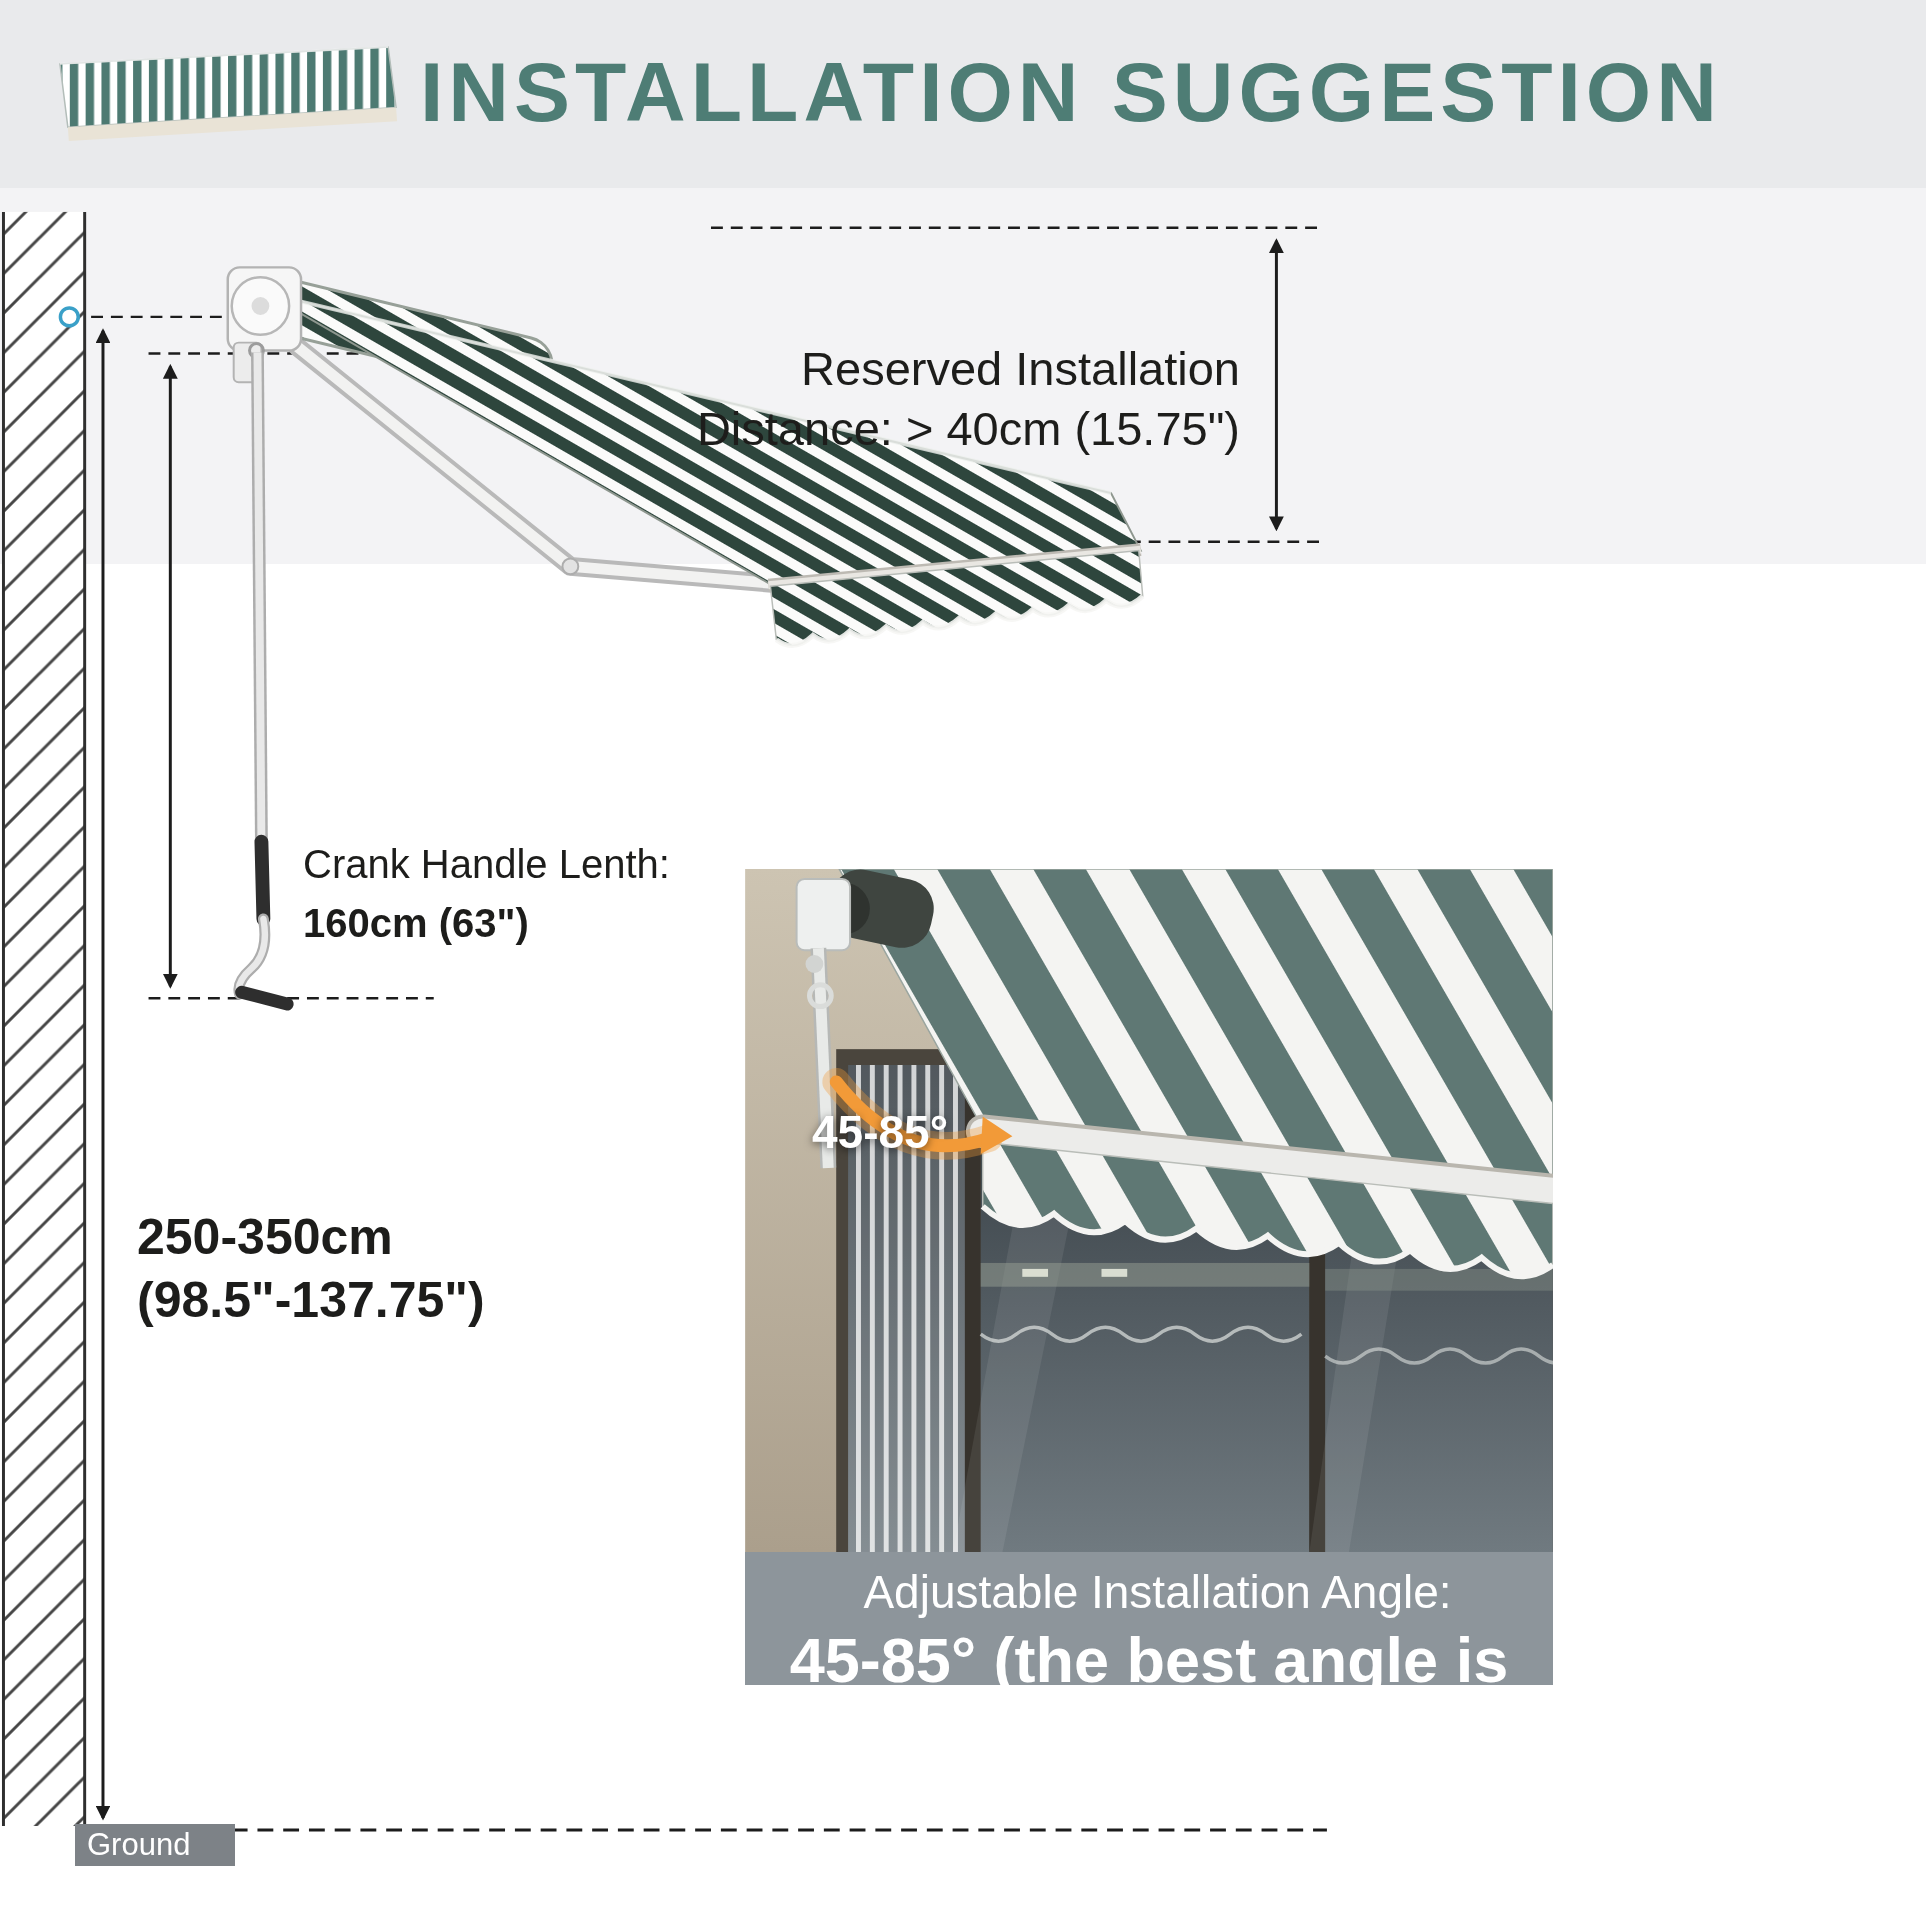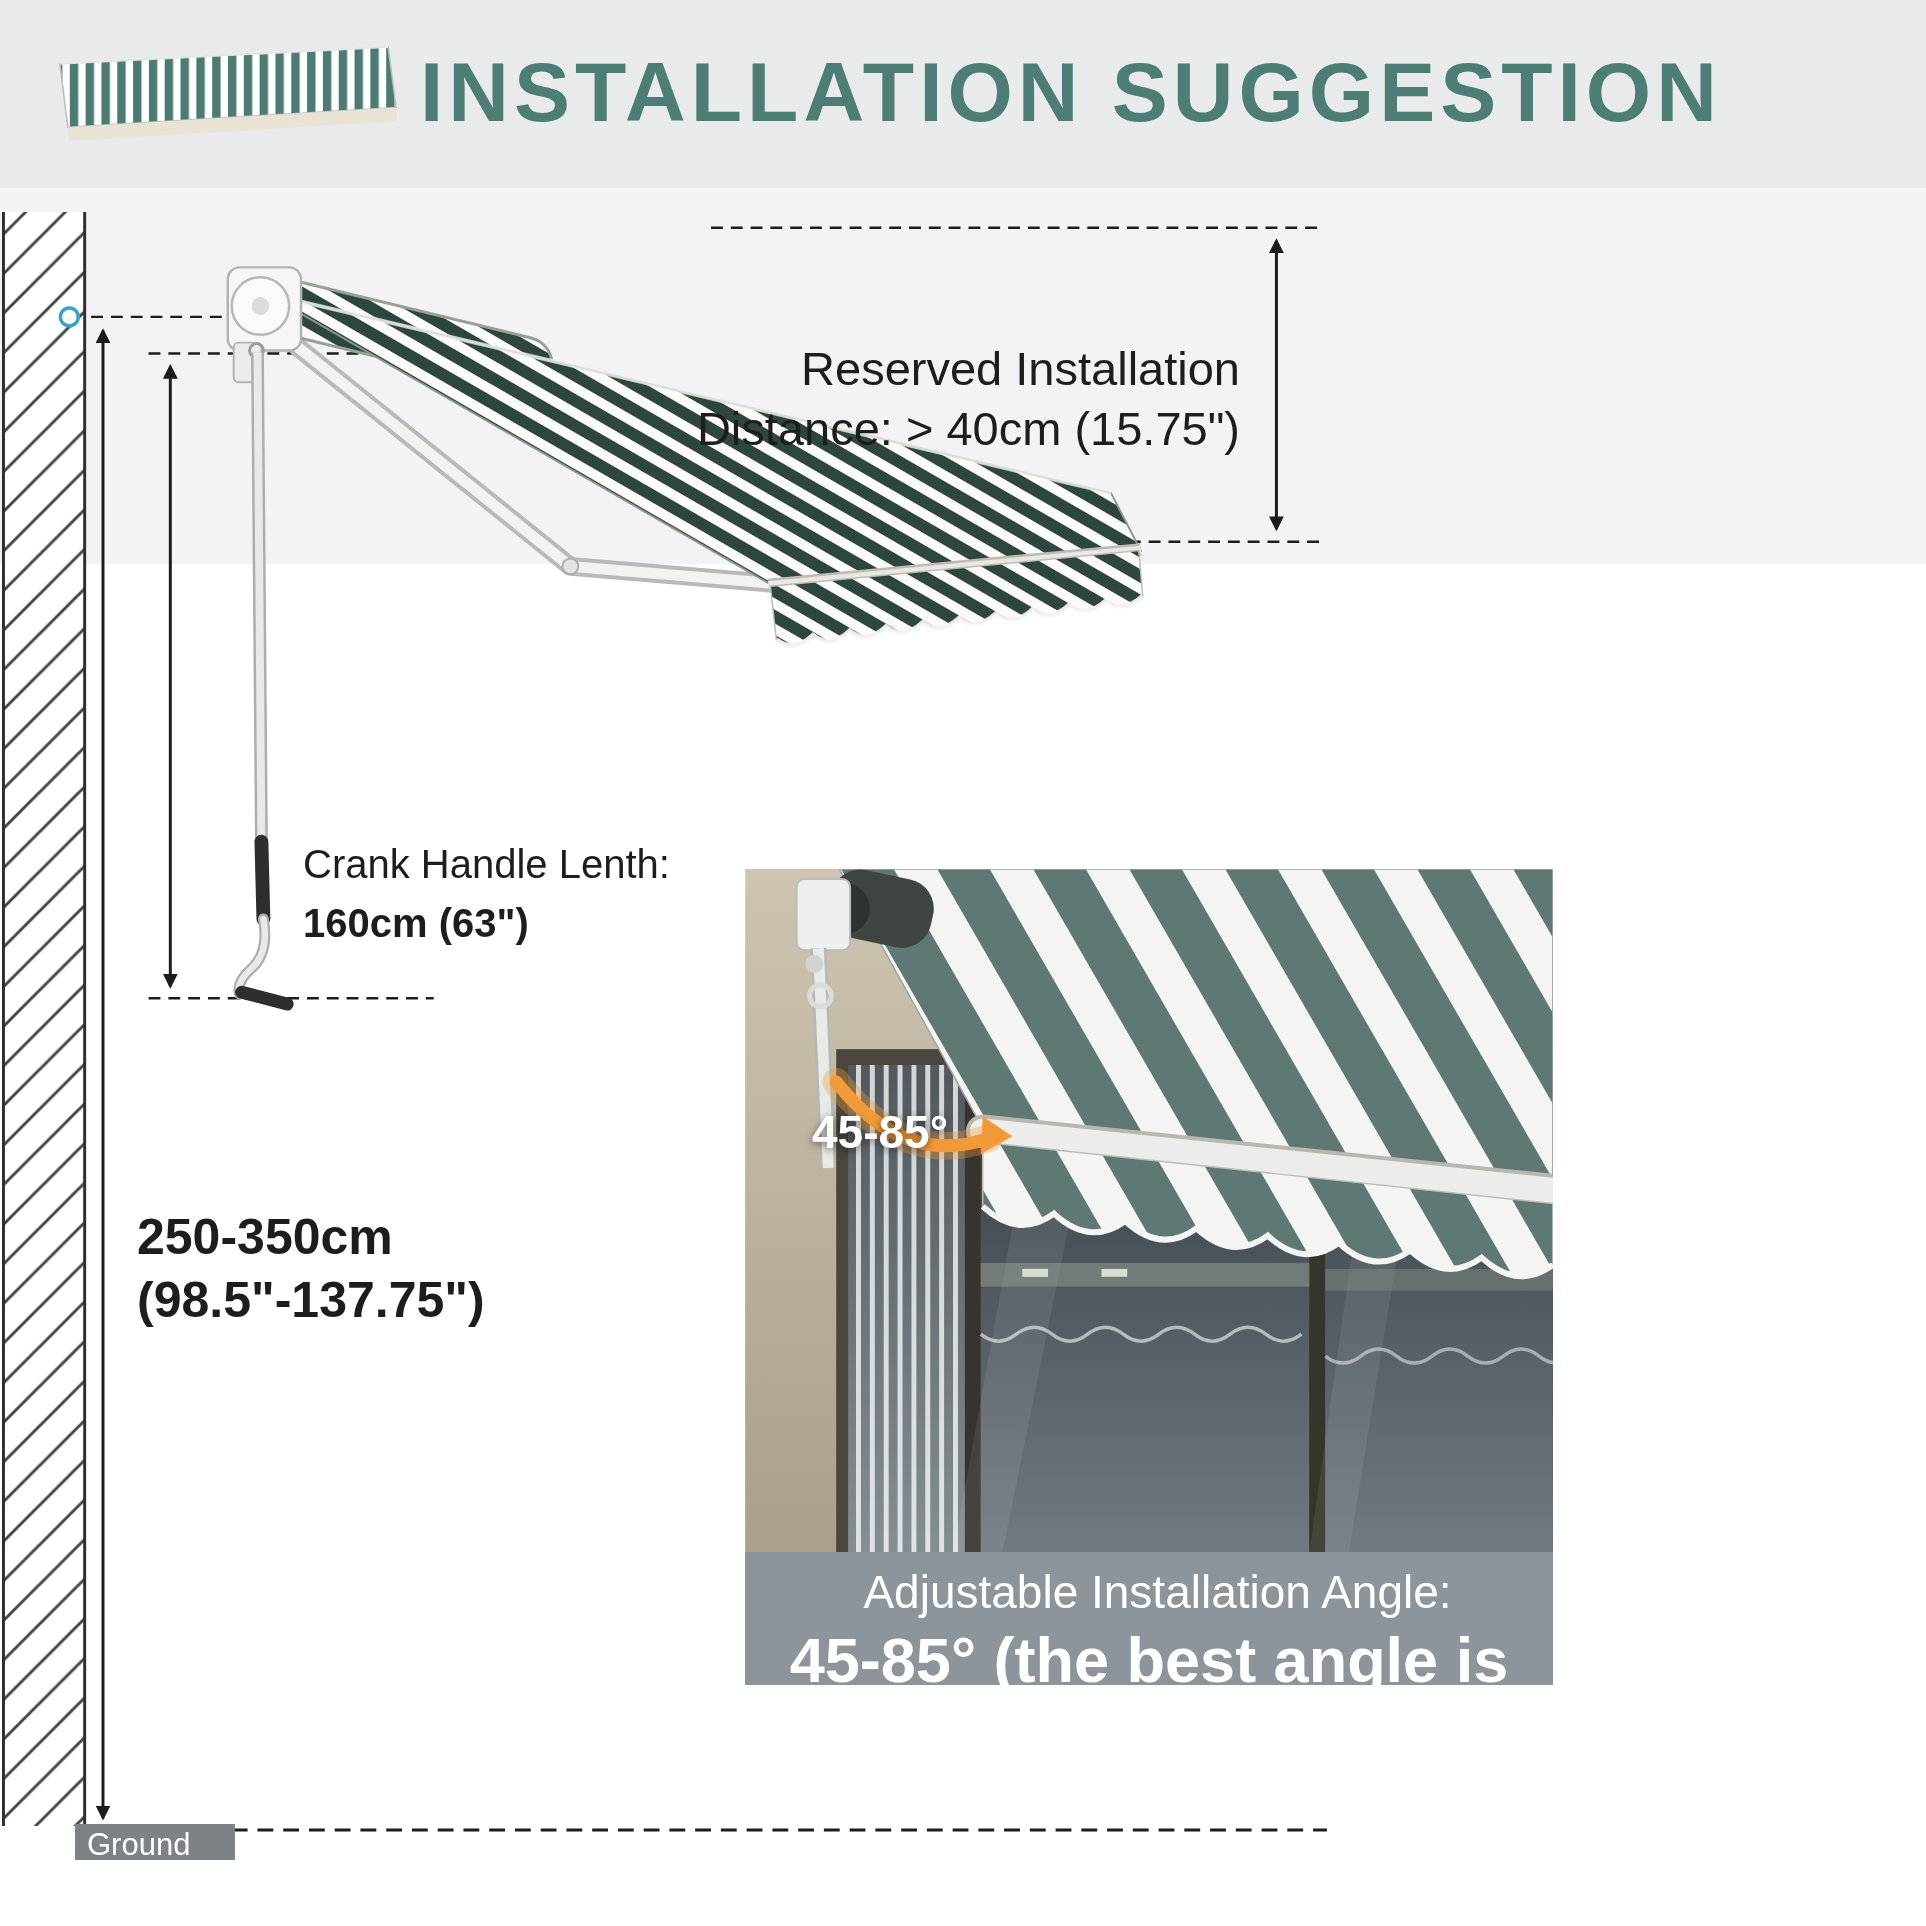--- a/index.html
+++ b/index.html
@@ -16,21 +16,21 @@
 
   #main-svg { position:absolute; left:0; top:0; }
 
   .txt { position:absolute; color:#1d1d1b; }
   .reserved-text { left:634px; top:339px; width:606px; text-align:right; font-size:47px; line-height:60px; }
   .crank-text { left:303px; top:835px; font-size:40px; line-height:59px; }
   .crank-text .bold { font-weight:700; }
   .height-text { left:137px; top:1206px; font-size:46px; line-height:59px; }
   .height-text .big { font-size:50px; font-weight:700; line-height:63px; }
 
-  .ground-label { position:absolute; left:75px; top:1824px; width:160px; height:36px;
+  .ground-label { position:absolute; left:75px; top:1824px; width:160px; height:42px;
                   background:#7d8287; color:#fff; font-size:31px; line-height:42px; padding-left:12px; }
 
   #inset-svg { position:absolute; left:745px; top:869px; }
   .angle-badge { position:absolute; left:812px; top:1105px; font-size:46px; font-weight:700;
                  color:#fff; text-shadow:0 2px 8px rgba(0,0,0,.55); }
   .caption { position:absolute; left:745px; top:1552px; width:808px; height:133px;
              background:#8d959b; color:#fff; text-align:center; }
   .caption .cap1 { font-size:46px; margin-top:13px;margin-left:17px; }
   .caption .cap2 { font-size:63px; font-weight:700; margin-top:5px; }
 </style>

